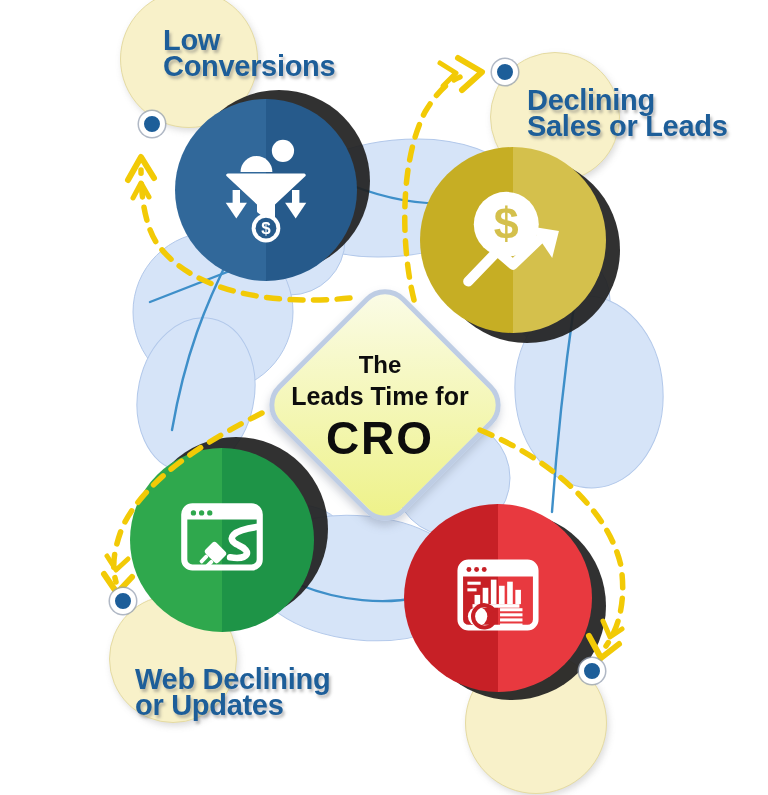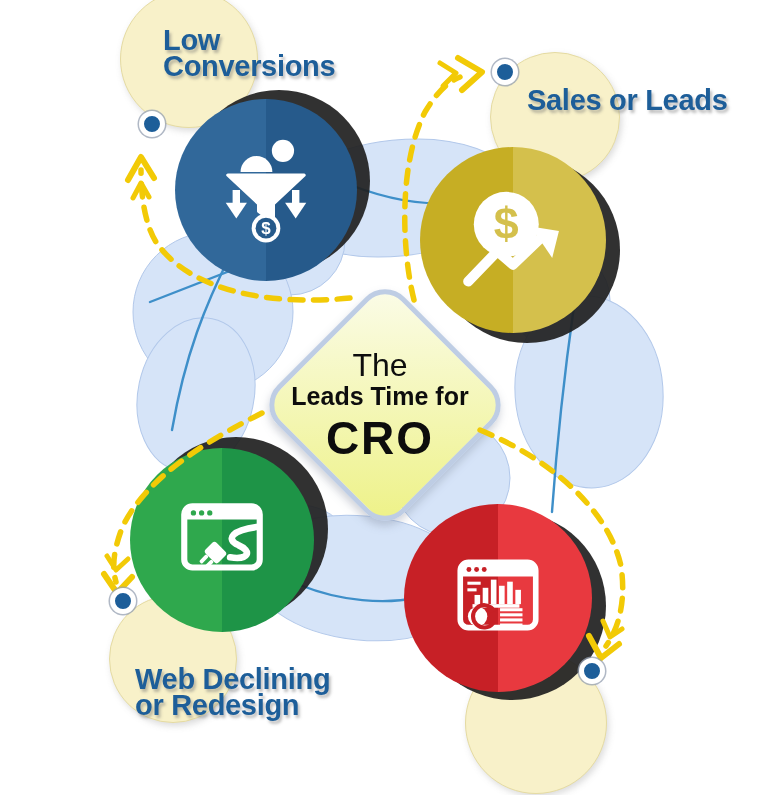--- a/index.html
+++ b/index.html
@@ -52,21 +52,21 @@
   .node-label{
     z-index:8;color:var(--label-text);font-weight:bold;font-size:29px;line-height:26px;
     letter-spacing:-.3px;white-space:nowrap;
     text-shadow:2px 3px 3px rgba(110,110,110,.45);
   }
   .node-label span{display:block;}
   
   #center-title{
     left:270px;top:350px;width:220px;text-align:center;z-index:8;color:var(--title-text);
   }
-  #center-title .t1{font-size:32px;font-weight:400;line-height:30px;}
+  #center-title .t1{font-size:24px;font-weight:700;line-height:30px;}
   #center-title .t2{font-size:25px;font-weight:600;line-height:32px;}
   #center-title .t3{font-size:46px;font-weight:700;letter-spacing:2px;line-height:52px;}
   
   .fw{fill:#fff;}
   .sw{stroke:#fff;fill:none;}
 </style>
 </head>
 <body>
 
 <div id="stage">
@@ -192,20 +192,21 @@
   <div class="abs dot" style="left:139px;top:111px;"></div>
   <div class="abs dot" style="left:492px;top:59px;"></div>
   <div class="abs dot" style="left:110px;top:588px;"></div>
   <div class="abs dot" style="left:579px;top:658px;"></div>
 
   <div class="abs node-label" style="left:163px;top:27px;">
     <span>Low</span>
     <span>Conversions</span>
   </div>
   <div class="abs node-label" style="left:527px;top:87px;">
+    <span>Declining</span>
     <span>Sales or Leads</span>
   </div>
   <div class="abs node-label" style="left:135px;top:666px;">
     <span>Web Declining</span>
-    <span>or Redesign</span>
+    <span>or Updates</span>
   </div>
 
 </div>
 
 </body></html>

